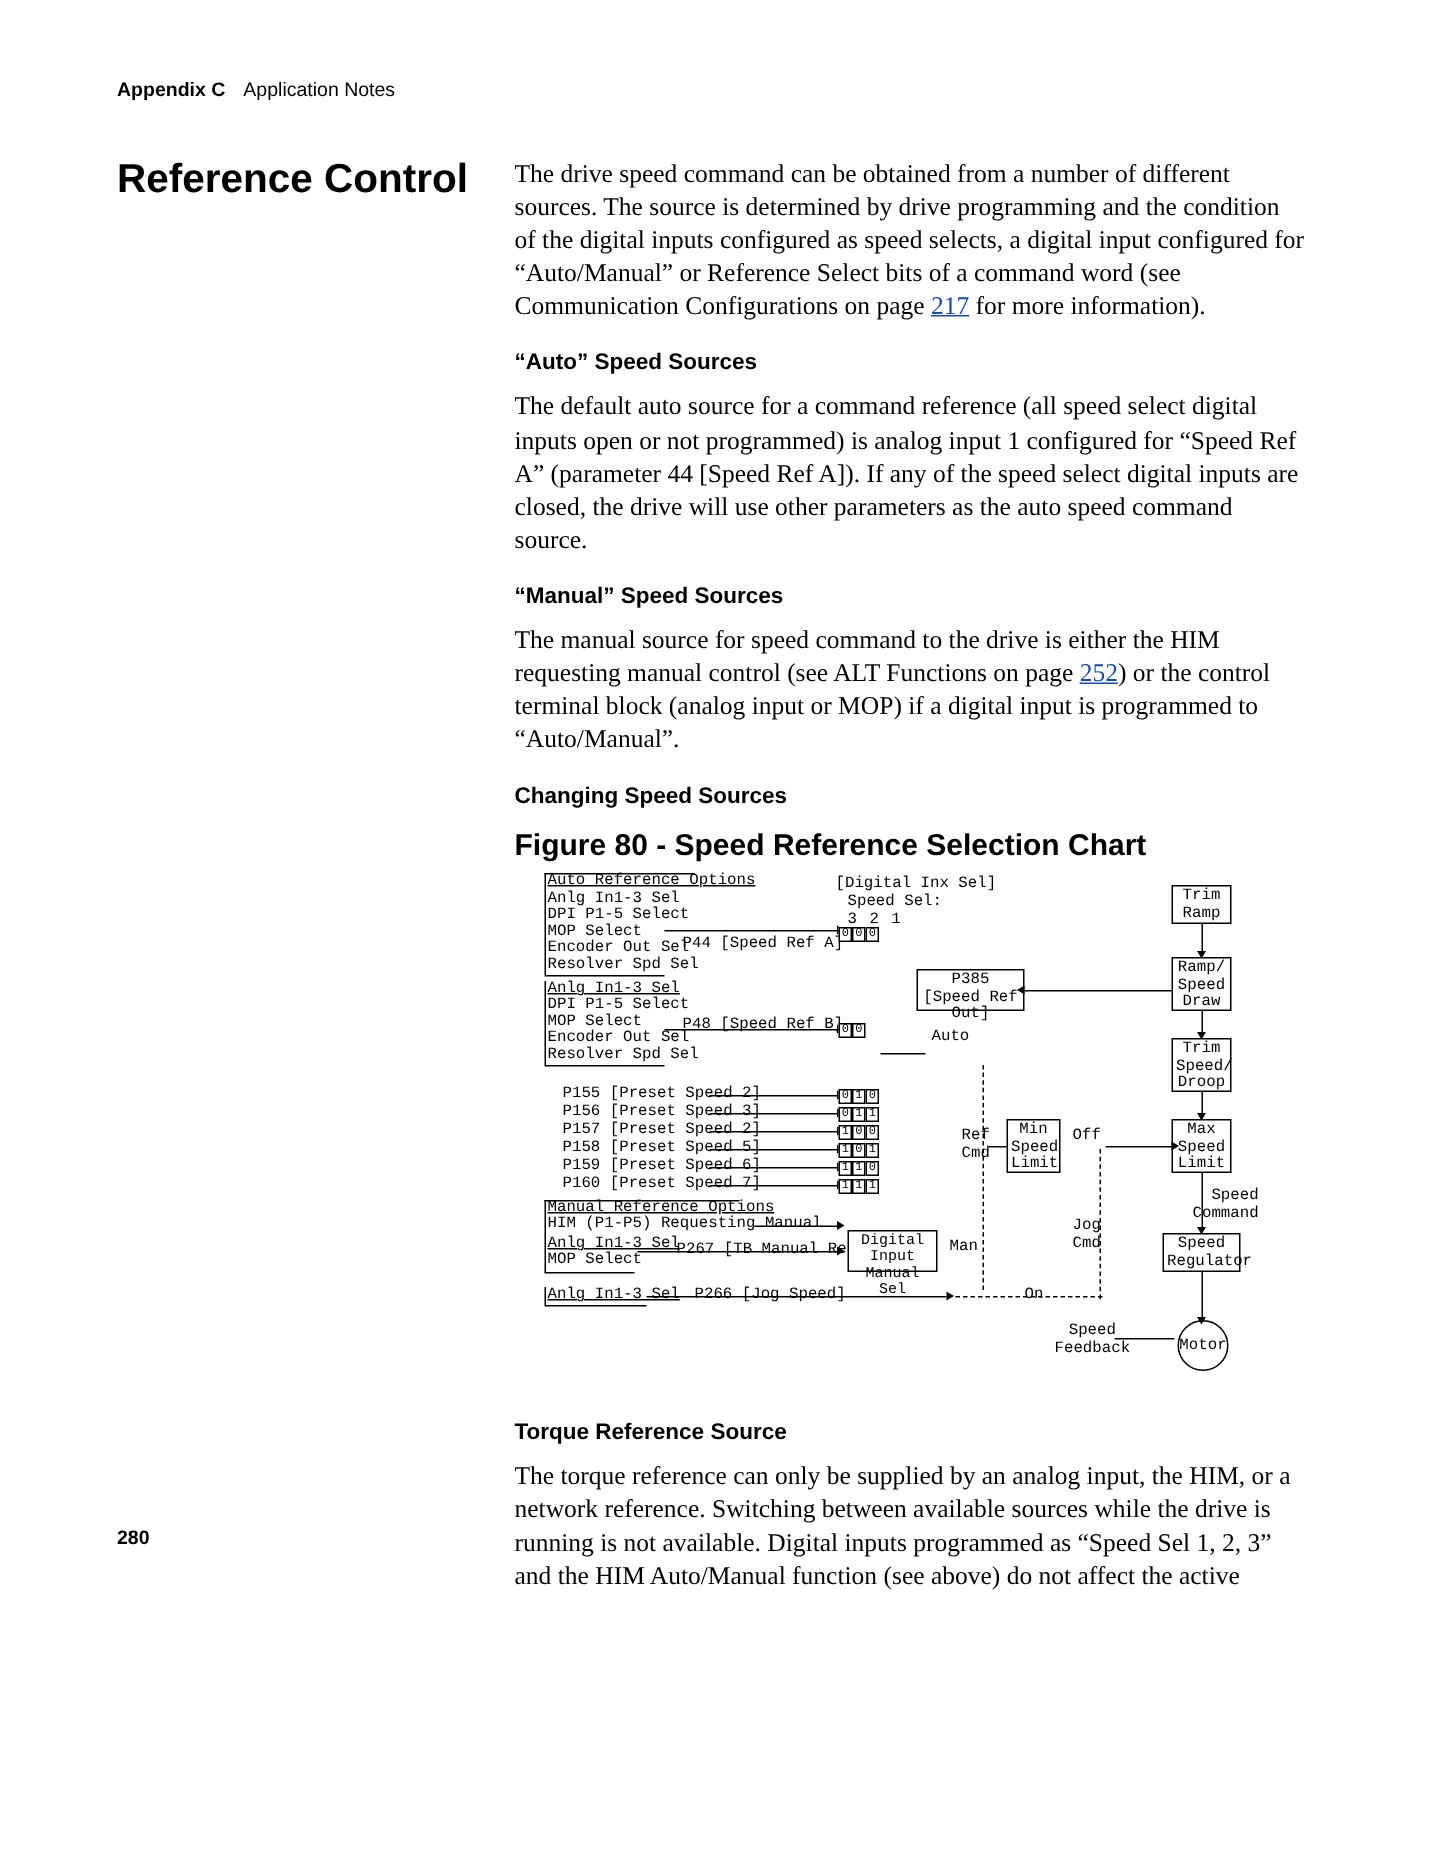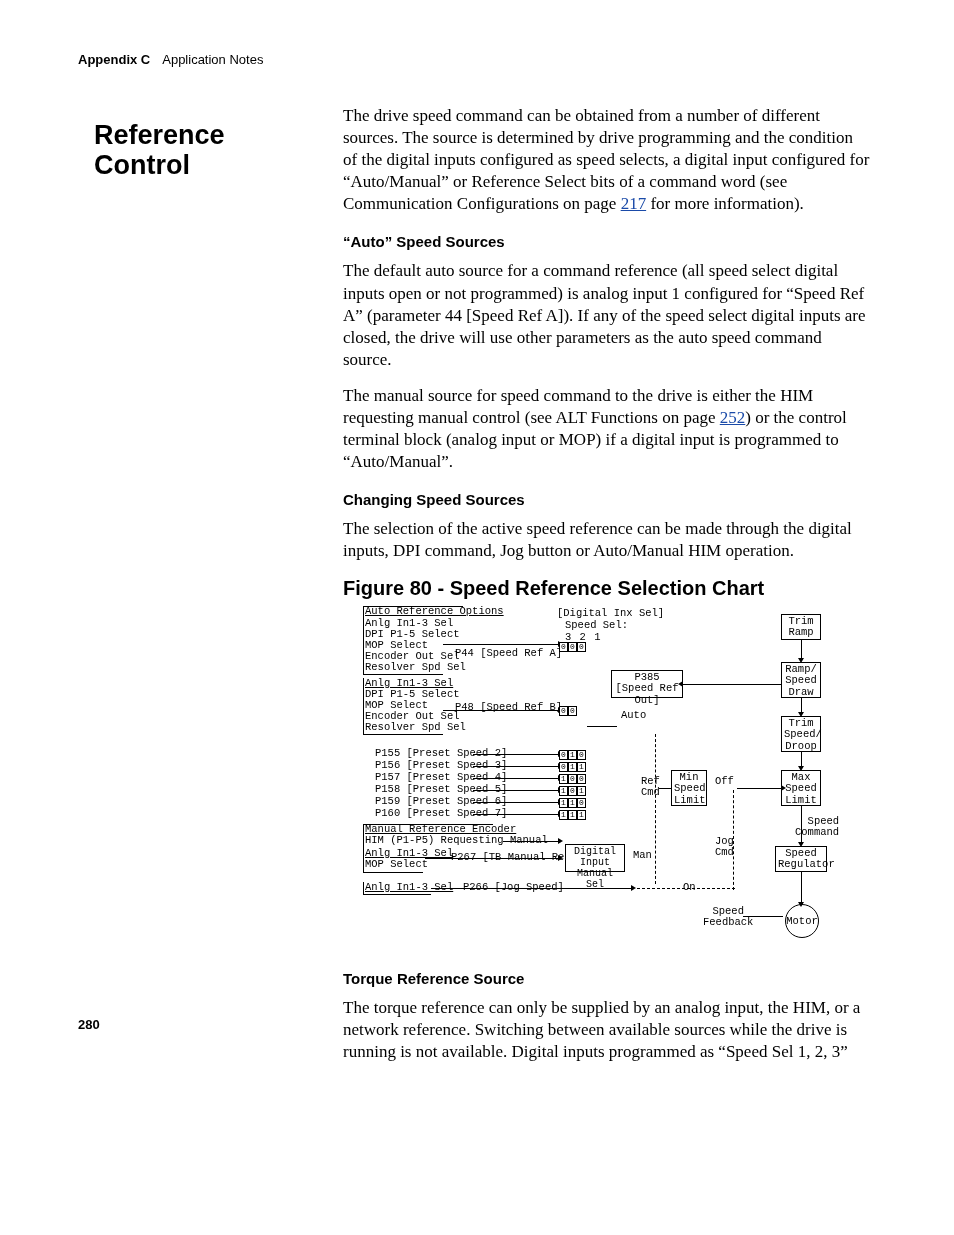--- a/index.html
+++ b/index.html
@@ -2,21 +2,21 @@
 <html><head>
 <meta charset="utf-8">
 <style>
   html,body{margin:0;padding:0;background:#fff;font-family:"Garamond","Times New Roman",serif;color:#000}
   .page{width:954px;height:1066px;position:relative;margin:0 auto;box-sizing:border-box;padding:52px 84px 0 78px}
   .running-head{font-family:"Arial Narrow","Helvetica Neue",Arial,sans-serif;font-size:13px;color:#000;margin-bottom:38px}
   .running-head b{font-weight:700;margin-right:12px}
   .two-col{display:flex;align-items:flex-start;gap:0}
   .left-col{width:265px;flex:0 0 265px}
   .right-col{flex:1;min-width:0}
-  h1.section{font-family:"Arial Narrow","Helvetica Neue",Arial,sans-serif;font-weight:700;font-size:27px;margin:16px;line-height:1.1;font-stretch:condensed}
+  h1.section{font-family:"Arial Narrow","Helvetica Neue",Arial,sans-serif;font-weight:700;font-size:27px;margin:0;line-height:1.1;font-stretch:condensed}
   p.body{font-size:17px;line-height:1.3;margin:0 0 14px 0}
   a.pglink{color:#1a4aa8;text-decoration:underline}
   h2.sub{font-family:Liberation Sans, sans-serif;font-weight:700;font-size:15px;margin:18px 0 10px 0;font-stretch:condensed}
   .fig-caption{font-family:Liberation Sans, sans-serif;font-weight:700;font-size:20px;margin:14px 0 6px 0;font-stretch:condensed}
   .chart-wrap{width:500px;height:340px;position:relative;font-family:Liberation Mono, monospace;font-size:10.5px;line-height:1.1;color:#000;font-stretch:condensed}
   .box{position:absolute;border:1px solid #000;background:#fff;text-align:center;padding:1px 2px;box-sizing:border-box}
   .lbl{position:absolute;white-space:nowrap}
   .ul{text-decoration:underline}
   .bitcell{position:absolute;border:1px solid #000;width:9px;height:10px;box-sizing:border-box;text-align:center;font-size:8px;line-height:8px;background:#fff}
   .arrow-r::after{content:"";position:absolute;right:-5px;top:-3px;border-left:5px solid #000;border-top:3.5px solid transparent;border-bottom:3.5px solid transparent}
@@ -45,26 +45,26 @@
     </div>
     <div class="right-col">
 
       <p class="body">
         <span>The drive speed command can be obtained from a number of different sources. The source is determined by drive programming and the condition of the digital inputs configured as speed selects, a digital input configured for “Auto/Manual” or Reference Select bits of a command word (see Communication Configurations on page </span><a href="#" class="pglink">217</a><span> for more information).</span>
       </p>
 
       <h2 class="sub">“Auto” Speed Sources</h2>
       <p class="body">The default auto source for a command reference (all speed select digital inputs open or not programmed) is analog input 1 configured for “Speed Ref A” (parameter 44 [Speed Ref A]). If any of the speed select digital inputs are closed, the drive will use other parameters as the auto speed command source.</p>
 
+      <h2 class="sub">“Manual” Speed Sources</h2>
       <p class="body">
         <span>The manual source for speed command to the drive is either the HIM requesting manual control (see ALT Functions on page </span><a href="#" class="pglink">252</a><span>) or the control terminal block (analog input or MOP) if a digital input is programmed to “Auto/Manual”.</span>
       </p>
 
       <h2 class="sub">Changing Speed Sources</h2>
-      <p class="body">The selection of the active speed reference can be made through the digital inputs, DPI command, Jog button or Auto/Manual HIM operation.</p>
 
       <div class="fig-caption">Figure 80 - Speed Reference Selection Chart</div>
 
       <div class="chart-wrap">
 
         <div class="lbl ul" style="left:22px;top:0">Auto Reference Options</div>
         <div class="lbl" style="left:22px;top:12px">Anlg In1-3 Sel</div>
         <div class="lbl" style="left:22px;top:23px">DPI P1-5 Select</div>
         <div class="lbl" style="left:22px;top:34px">MOP Select</div>
         <div class="lbl" style="left:22px;top:45px">Encoder Out Sel</div>
@@ -82,32 +82,32 @@
         <div class="lbl" style="left:22px;top:105px">Encoder Out Sel</div>
         <div class="lbl" style="left:22px;top:116px">Resolver Spd Sel</div>
         <div class="vline" style="left:20px;top:72px;height:56px"></div>
         <div class="hline" style="left:20px;top:128px;width:80px"></div>
 
         <div class="lbl" style="left:112px;top:96px">P48 [Speed Ref B]</div>
         <div class="hline arrow-r" style="left:100px;top:104px;width:115px"></div>
 
         <div class="lbl" style="left:32px;top:142px">P155 [Preset Speed 2]</div>
         <div class="lbl" style="left:32px;top:154px">P156 [Preset Speed 3]</div>
-        <div class="lbl" style="left:32px;top:166px">P157 [Preset Speed 4]</div>
+        <div class="lbl" style="left:32px;top:166px">P157 [Preset Speed 2]</div>
         <div class="lbl" style="left:32px;top:178px">P158 [Preset Speed 5]</div>
         <div class="lbl" style="left:32px;top:190px">P159 [Preset Speed 6]</div>
         <div class="lbl" style="left:32px;top:202px">P160 [Preset Speed 7]</div>
         <div class="hline arrow-r" style="left:130px;top:148px;width:85px"></div>
         <div class="hline arrow-r" style="left:130px;top:160px;width:85px"></div>
         <div class="hline arrow-r" style="left:130px;top:172px;width:85px"></div>
         <div class="hline arrow-r" style="left:130px;top:184px;width:85px"></div>
         <div class="hline arrow-r" style="left:130px;top:196px;width:85px"></div>
         <div class="hline arrow-r" style="left:130px;top:208px;width:85px"></div>
 
-        <div class="lbl ul" style="left:22px;top:218px">Manual Reference Encoder</div>
+        <div class="lbl ul" style="left:22px;top:218px">Manual Reference Options</div>
         <div class="lbl" style="left:22px;top:229px">HIM (P1-P5) Requesting Manual</div>
         <div class="lbl ul" style="left:22px;top:242px">Anlg In1-3 Sel</div>
         <div class="lbl" style="left:22px;top:253px">MOP Select</div>
         <div class="vline" style="left:20px;top:218px;height:48px"></div>
         <div class="hline" style="left:20px;top:218px;width:130px"></div>
         <div class="hline" style="left:20px;top:266px;width:60px"></div>
 
         <div class="lbl" style="left:108px;top:246px">P267 [TB Manual Ref]</div>
         <div class="hline arrow-r" style="left:82px;top:252px;width:133px"></div>
         <div class="hline arrow-r" style="left:160px;top:235px;width:55px"></div>

